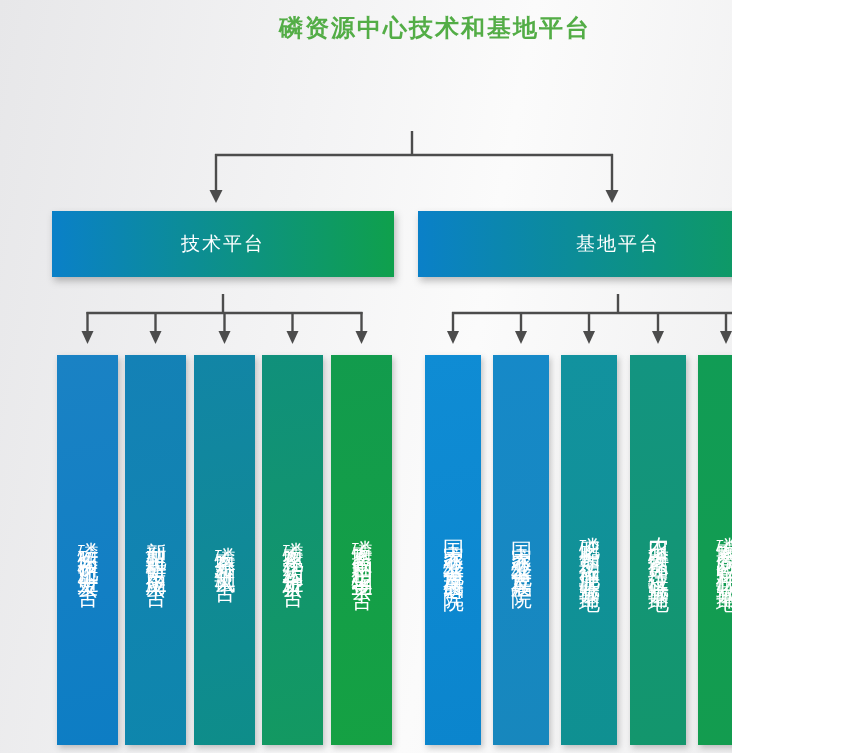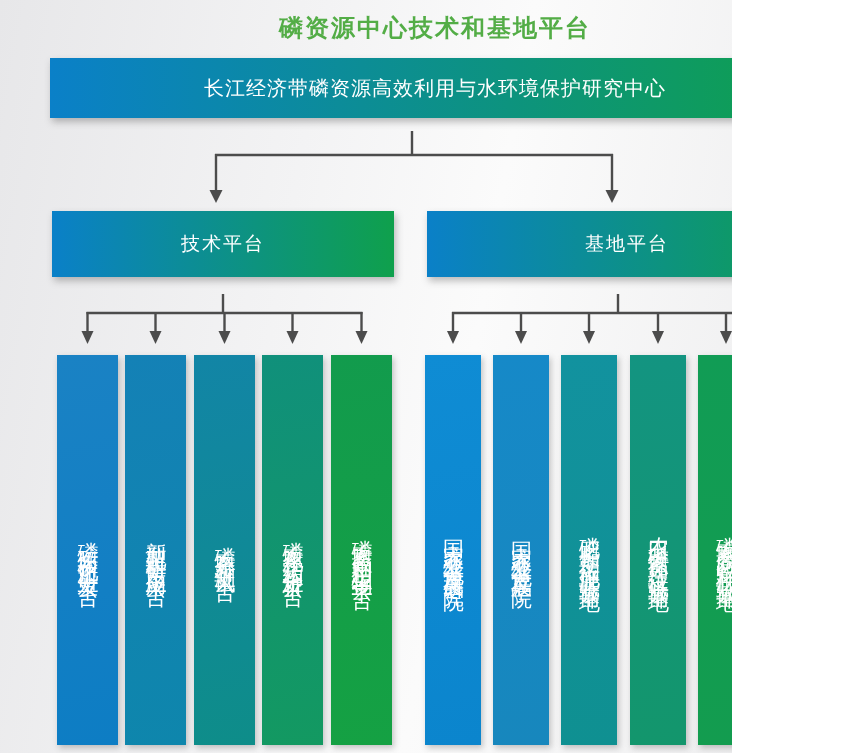--- a/index.html
+++ b/index.html
@@ -19,21 +19,21 @@
   .gbox{
     position:absolute;
     display:flex;align-items:center;justify-content:center;
     background:linear-gradient(90deg,#0a80c8,#0fa04c);
     color:#fff;
     box-shadow:2px 4px 7px rgba(70,70,70,.35);
   }
   .root-box{left:50px;top:58px;width:770px;height:60px;font-size:20px;letter-spacing:1px;}
   .branch-box{top:211px;height:66px;font-size:19px;letter-spacing:2px;align-items:center;}
   .branch-left{left:52px;width:342px;}
-  .branch-right{left:418px;width:400px;margin-left:9px;}
+  .branch-right{left:418px;width:400px;}
   .connectors{position:absolute;left:0;top:0;width:852px;height:753px;pointer-events:none;}
   .connectors line{stroke:#4c4c4c;stroke-width:2.4;}
   .connectors polygon{fill:#4c4c4c;}
   .col{
     position:absolute;top:355px;height:390px;
     display:flex;align-items:center;justify-content:center;
     box-shadow:2px 3px 6px rgba(70,70,70,.3);
   }
   .col .vtext{
     writing-mode:vertical-rl;
@@ -57,23 +57,20 @@
   .c-r5{left:698px;background:linear-gradient(168deg,#119c55,#139c4f);}
   .c-r6{left:766px;background:linear-gradient(168deg,#139e4b,#14a247);}
 </style>
 </head>
 <body>
 
 <div class="canvas">
 
   <div class="title">磷资源中心技术和基地平台</div>
 
-  <div class="gbox root-box">
-    <span>长江经济带磷资源高效利用与水环境保护研究中心</span>
-  </div>
 
   <svg class="connectors" width="852" height="753" viewBox="0 0 852 753" xmlns="http://www.w3.org/2000/svg">
 
     <line x1="412" y1="131" x2="412" y2="156"></line>
     <line x1="215" y1="155" x2="613" y2="155"></line>
     <line x1="216" y1="154" x2="216" y2="191"></line>
     <polygon points="209.5,190 222.5,190 216,203"></polygon>
     <line x1="612" y1="154" x2="612" y2="191"></line>
     <polygon points="605.5,190 618.5,190 612,203"></polygon>
 

